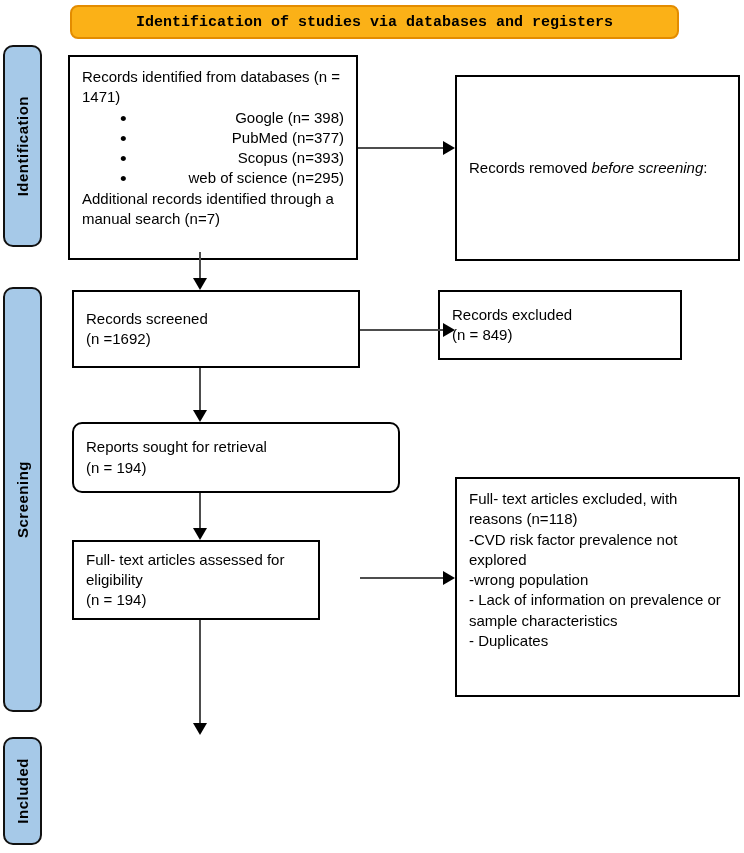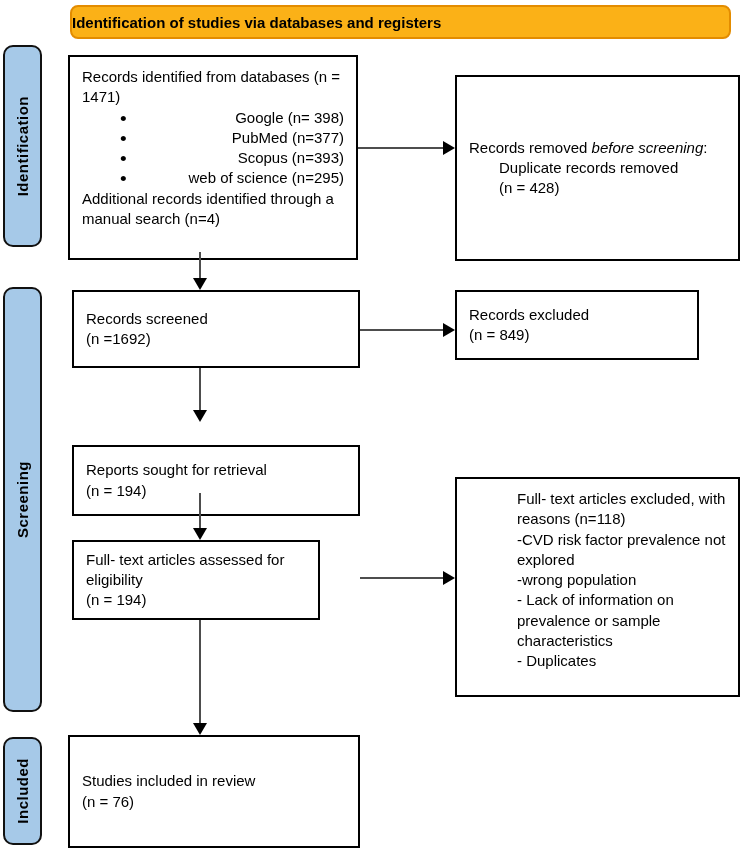--- a/index.html
+++ b/index.html
@@ -8,29 +8,30 @@
     position: relative;
     width: 744px;
     height: 853px;
     background: #ffffff;
     overflow: hidden;
   }
   
   .banner {
     position: absolute;
     left: 70px; top: 5px;
-    width: 661px; height: 34px;
+    width: 609px; height: 34px;
     background: #FBB117;
     border: 2px solid #E38C00;
     border-radius: 8px;
-    display: flex; align-items: center; justify-content: flex-start;
+    display: flex; align-items: center; justify-content: center;
     box-sizing: border-box;
     font-weight: bold;
     font-size: 15px;
     color: #000;
+    font-family: Liberation Mono, monospace;
   }
   
   .stage {
     position: absolute;
     left: 3px;
     width: 39px;
     background: #A6C9E8;
     border: 2px solid #111111;
     border-radius: 10px;
     box-sizing: border-box;
@@ -57,24 +58,24 @@
     font-size: 15px;
     line-height: 1.35;
     color: #000;
   }
   .fbox.center { display: flex; align-items: center; }
   .pad { padding: 10px 12px; width: 100%; box-sizing: border-box; }
   .pre { white-space: pre-line; }
   #box-identified { left: 68px;  top: 55px;  width: 290px; height: 205px; }
   #box-removed    { left: 455px; top: 57px;  width: 285px; height: 186px; margin-top: 18px; }
   #box-screened   { left: 72px;  top: 290px; width: 288px; height: 78px;  }
-  #box-excluded   { left: 455px; top: 290px; width: 244px; height: 70px; justify-content: center;  }
-  #box-sought     { left: 72px;  top: 445px; width: 288px; height: 71px;  }
+  #box-excluded   { left: 438px; top: 290px; width: 244px; height: 70px; justify-content: center;  }
+  #box-sought     { left: 72px;  top: 422px; width: 328px; height: 71px; border-radius: 10px;  }
   #box-fulltext   { left: 72px;  top: 540px; width: 248px; height: 80px;  }
-  #box-ft-excluded{ left: 455px; top: 477px; width: 285px; height: 220px; padding-left: 48px; }
+  #box-ft-excluded{ left: 455px; top: 477px; width: 285px; height: 220px; }
   #box-included   { left: 68px;  top: 735px; width: 292px; height: 113px; }
   
   .src-list { margin: 0; padding: 0; list-style: none; text-align: right; }
   .src-list li { position: relative; padding-left: 80px; }
   .src-list li::before {
     content: "\2022";
     position: absolute;
     left: 38px;
     top: -2px;
     font-size: 19px;
@@ -117,29 +118,27 @@
 
   <div class="fbox" id="box-identified">
     <div class="pad">
       <div>Records identified from databases (n = 1471)</div>
       <ul class="src-list">
         <li>Google (n= 398)</li>
         <li>PubMed (n=377)</li>
         <li>Scopus (n=393)</li>
         <li>web of science (n=295)</li>
       </ul>
-      <div>Additional records identified through a manual search (n=4)</div>
+      <div>Additional records identified through a manual search (n=7)</div>
     </div>
   </div>
 
   <div class="fbox center" id="box-removed">
     <div class="pad">
       <div><span>Records removed </span><i>before screening</i><span>:</span></div>
-      <div class="indent pre">Duplicate records removed
-(n = 428)</div>
     </div>
   </div>
 
   <div class="fbox center" id="box-screened">
     <div class="pad pre">Records screened
 (n =1692)</div>
   </div>
 
   <div class="fbox center" id="box-excluded">
     <div class="pad pre">Records excluded
@@ -157,24 +156,20 @@
   </div>
 
   <div class="fbox" id="box-ft-excluded">
     <div class="pad pre">Full- text articles excluded, with reasons (n=118)
 -CVD risk factor prevalence not explored
 -wrong population
 - Lack of information on prevalence or sample characteristics
 - Duplicates</div>
   </div>
 
-  <div class="fbox center" id="box-included">
-    <div class="pad pre">Studies included in review
-(n = 76)</div>
-  </div>
 
   <div class="hline" style="left:358px; top:147px; width:88px;"></div>
   <div class="head-right" style="left:443px; top:141px;"></div>
 
   <div class="vline" style="left:199px; top:252px; height:28px;"></div>
   <div class="head-down" style="left:193px; top:278px;"></div>
 
   <div class="hline" style="left:360px; top:329px; width:86px;"></div>
   <div class="head-right" style="left:443px; top:323px;"></div>
 

